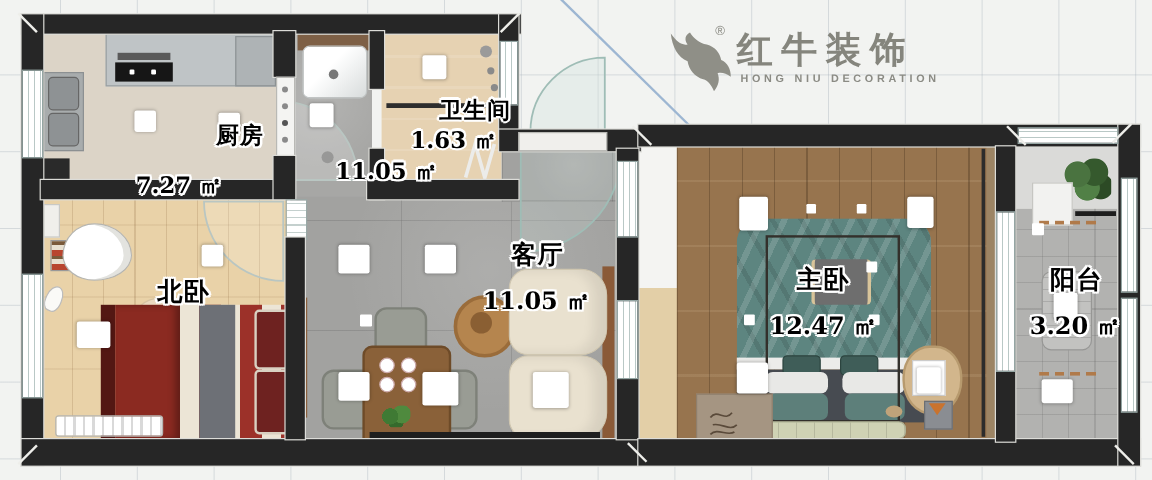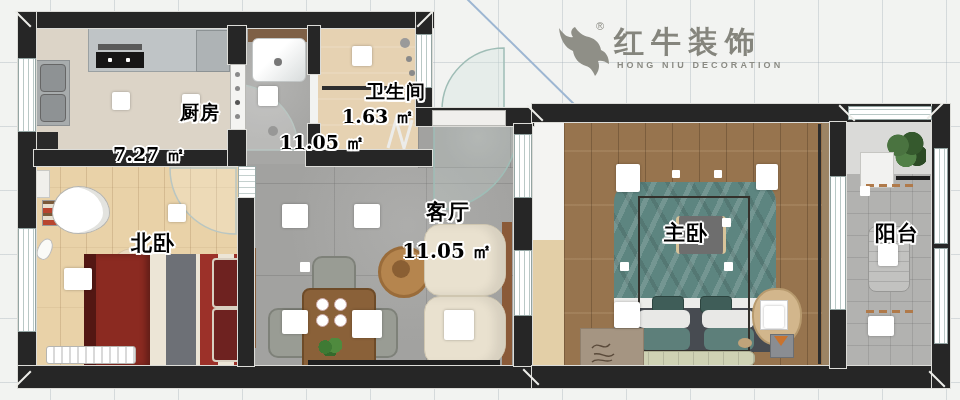--- a/index.html
+++ b/index.html
@@ -229,21 +229,23 @@
 
   <div class="lbl lname sm" style="left:152px;top:113px;margin-left:48px;">厨房</div>
   <div class="lbl larea sm" style="left:149px;top:155px;">7.27 ㎡</div>
   <div class="lbl larea sm" style="left:322px;top:143px;">11.05 ㎡</div>
   <div class="lbl lname sm" style="left:380px;top:92px;margin-left:16px;">卫生间</div>
   <div class="lbl larea sm" style="left:378px;top:117px;">1.63 ㎡</div>
   <div class="lbl lname" style="left:153px;top:243px;">北卧</div>
   <div class="lbl lname" style="left:448px;top:212px;">客厅</div>
   <div class="lbl larea" style="left:447px;top:251px;">11.05 ㎡</div>
   <div class="lbl lname" style="left:686px;top:233px;">主卧</div>
+  <div class="lbl larea" style="left:686px;top:272px;">12.47 ㎡</div>
   <div class="lbl lname" style="left:897px;top:233px;">阳台</div>
+  <div class="lbl larea" style="left:896px;top:272px;">3.20 ㎡</div>
 
   <div id="logo">
     <svg width="54" height="52" viewBox="0 0 54 52" style="position:absolute;left:0;top:6px;">
       <path d="M3,2 C8,9 12,12 17,11 C14,7 15,3 19,1 C22,6 27,10 33,11 C40,13 44,18 45,24 C50,26 53,31 53,38 C49,35 45,34 42,35 C44,40 43,45 39,50 C37,45 34,41 30,40 C23,38 18,32 17,25 C9,22 4,13 3,2 Z" fill="#8f8f87"></path>
     </svg>
     <div id="brand-reg">®</div>
     <div id="brand-sub">HONG NIU DECORATION</div>
     <div id="brand">红牛装饰</div>
   </div>
 

